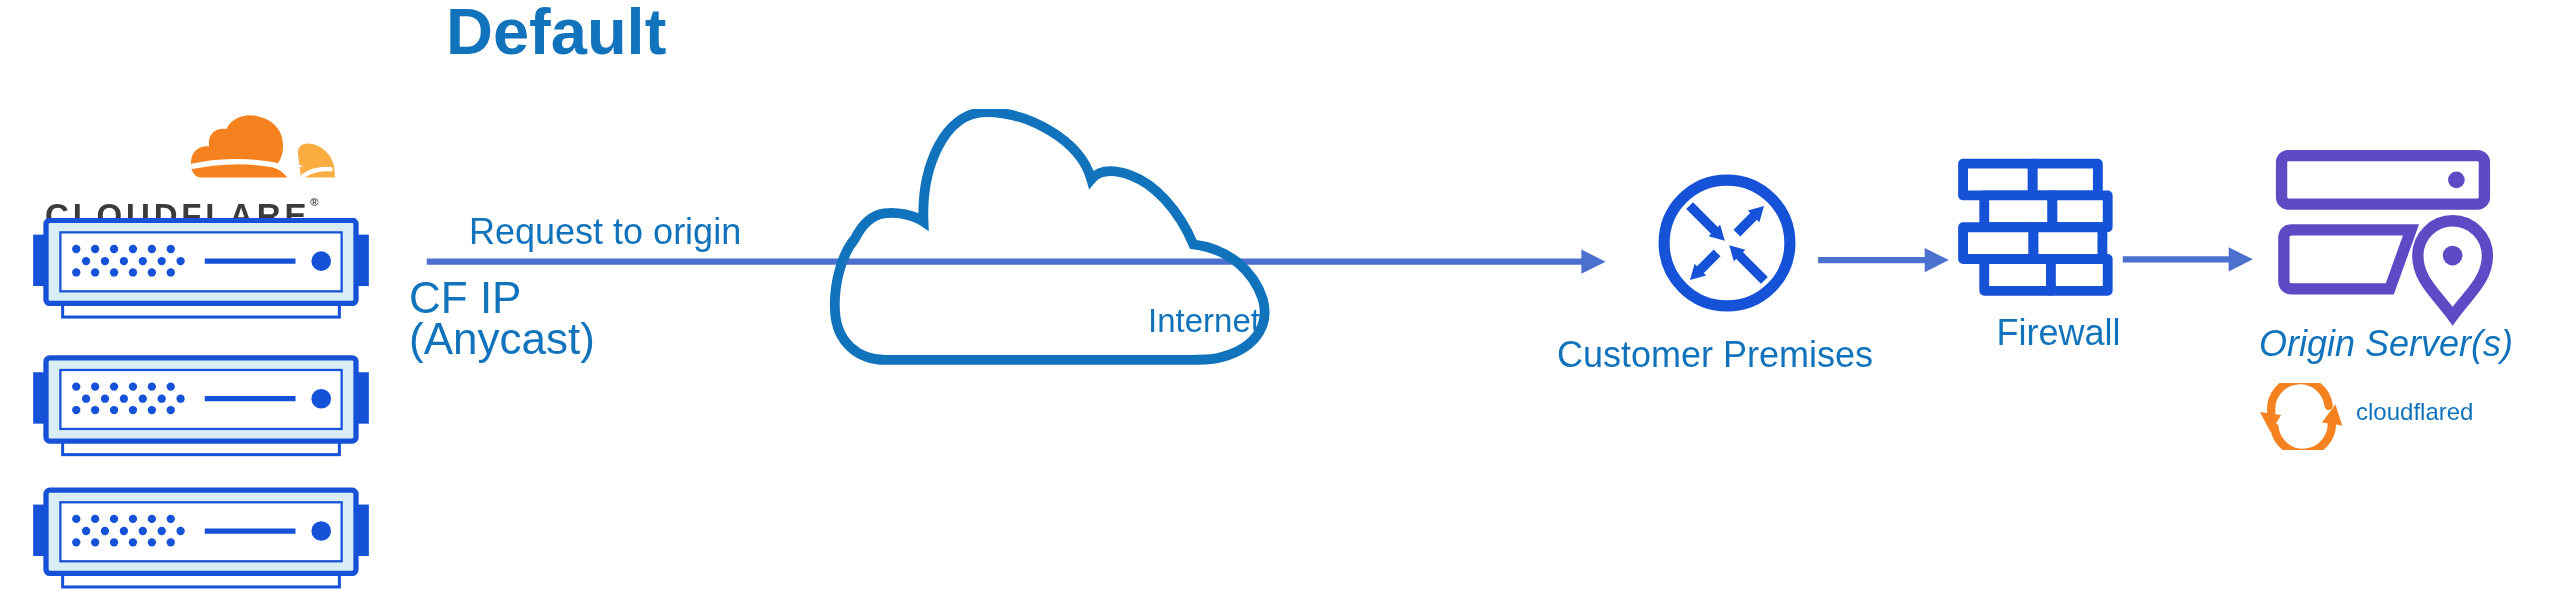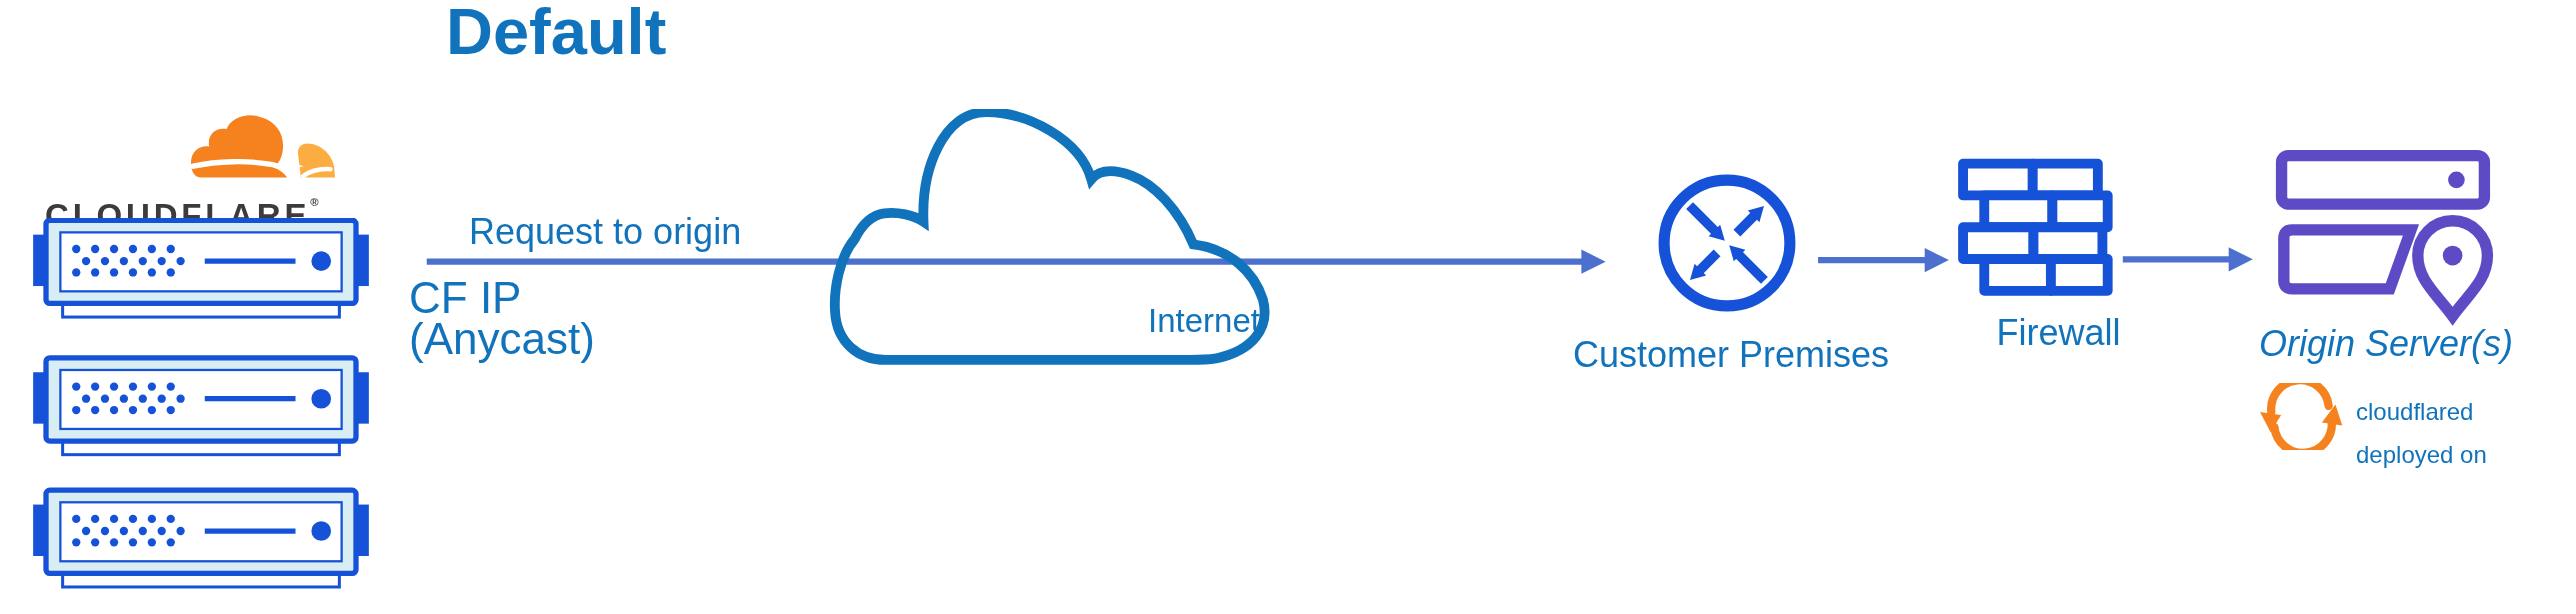--- a/index.html
+++ b/index.html
@@ -9,21 +9,21 @@
   }
   .abs{position:absolute;}
   .lbl{color:var(--text);}
   #page-title{
     left:446px;top:-6px;font-size:65px;line-height:76px;font-weight:600;
     color:var(--text);letter-spacing:0;
   }
   #request-label{left:469px;top:213px;font-size:36px;line-height:38px;}
   #cfip-label{left:409px;top:277px;font-size:44px;line-height:41px;}
   #internet-label{left:814px;top:303px;width:446px;text-align:right;font-size:33px;line-height:36px;}
-  #cpe-label{left:1557px;top:335px;font-size:36px;line-height:40px;margin-left:16px;}
+  #cpe-label{left:1557px;top:335px;font-size:36px;line-height:40px;}
   #firewall-label{left:1877px;top:312px;width:363px;text-align:center;font-size:36px;line-height:41px;}
   #origin-label{left:2259px;top:324px;font-size:36px;line-height:39px;font-style:italic;}
   #cloudflared-label{left:2356px;top:390px;font-size:24px;line-height:43px;}
   #wordmark{
     left:45px;top:196px;font-size:33px;font-weight:800;letter-spacing:3.8px;
     color:var(--dark);white-space:nowrap;
   }
   #wordmark .reg{font-size:11.4px;vertical-align:21px;letter-spacing:0;font-weight:700;}
   svg{display:block;}
 </style>
@@ -168,15 +168,14 @@
 <svg class="abs" style="left:2257px;top:383px;z-index:2;" width="89" height="67" viewBox="0 0 118 88">
   <g style="stroke:var(--orange);fill:var(--orange);" stroke-width="11" stroke-linecap="round">
     <path d="M 95 30 A 38 38 0 0 0 19 38" fill="none"></path>
     <polygon points="18,65 4,38 32,42" stroke="none"></polygon>
     <path d="M 23 58 A 38 38 0 0 0 99 50" fill="none"></path>
     <polygon points="104,28 86,52 113,56" stroke="none"></polygon>
   </g>
 </svg>
 <div class="abs lbl" id="cloudflared-label">
   <div>cloudflared</div>
-  <div>deployed on</div>
 </div>
 
 
 </body></html>

